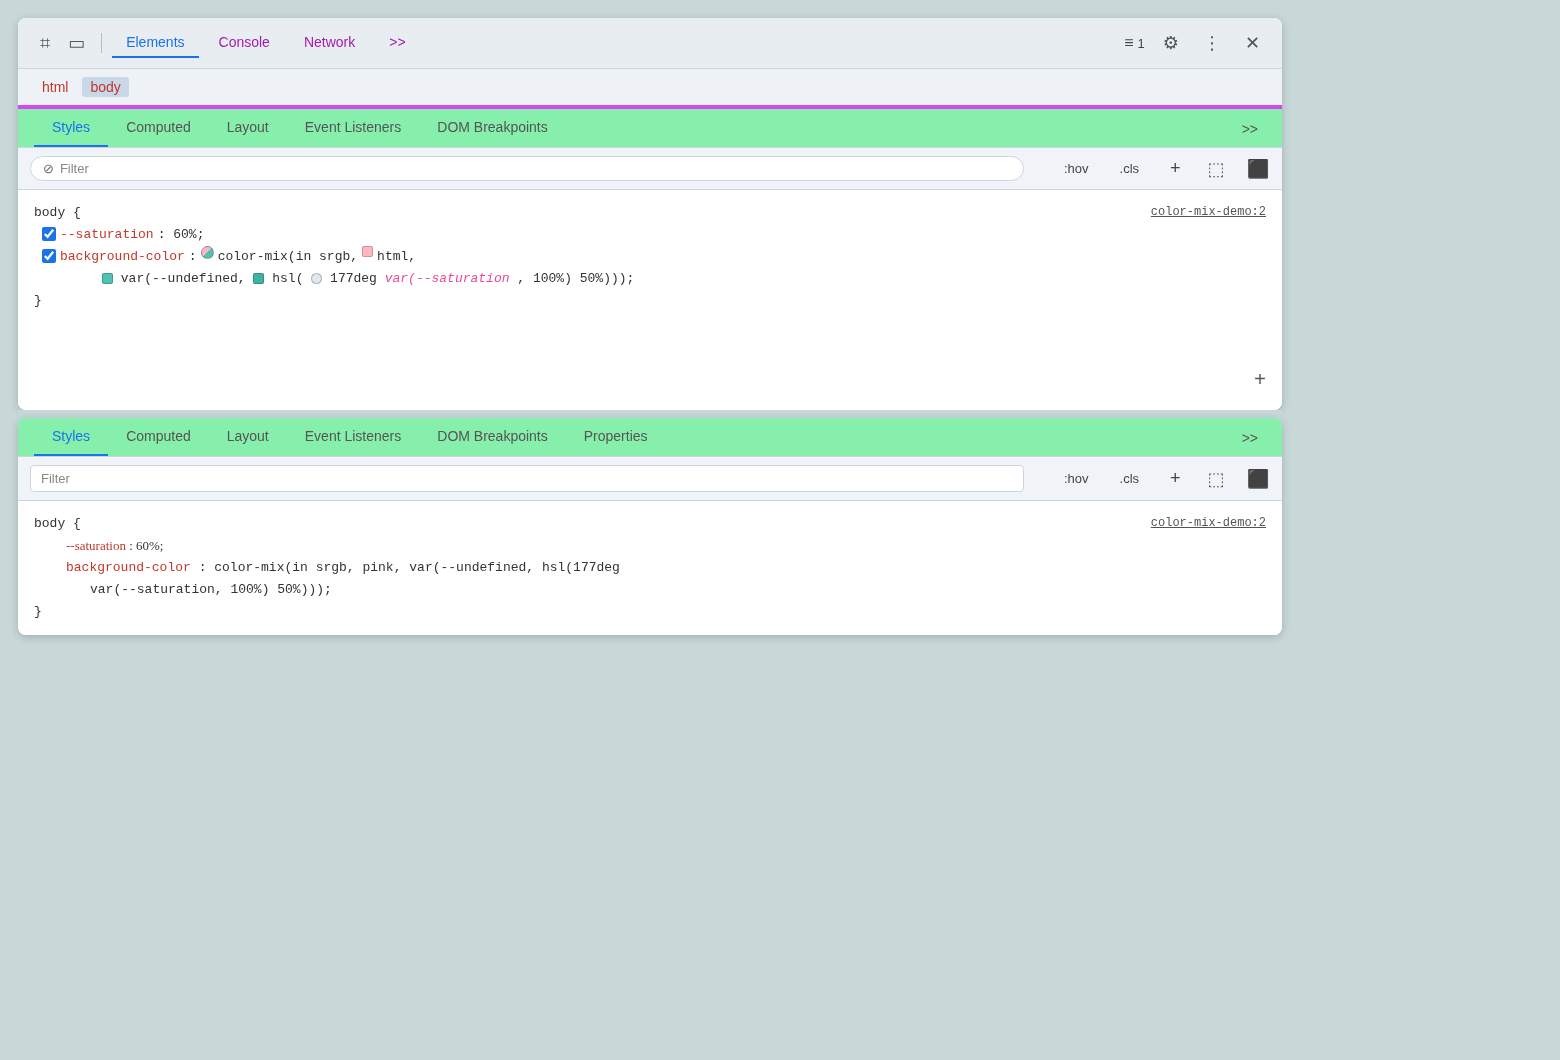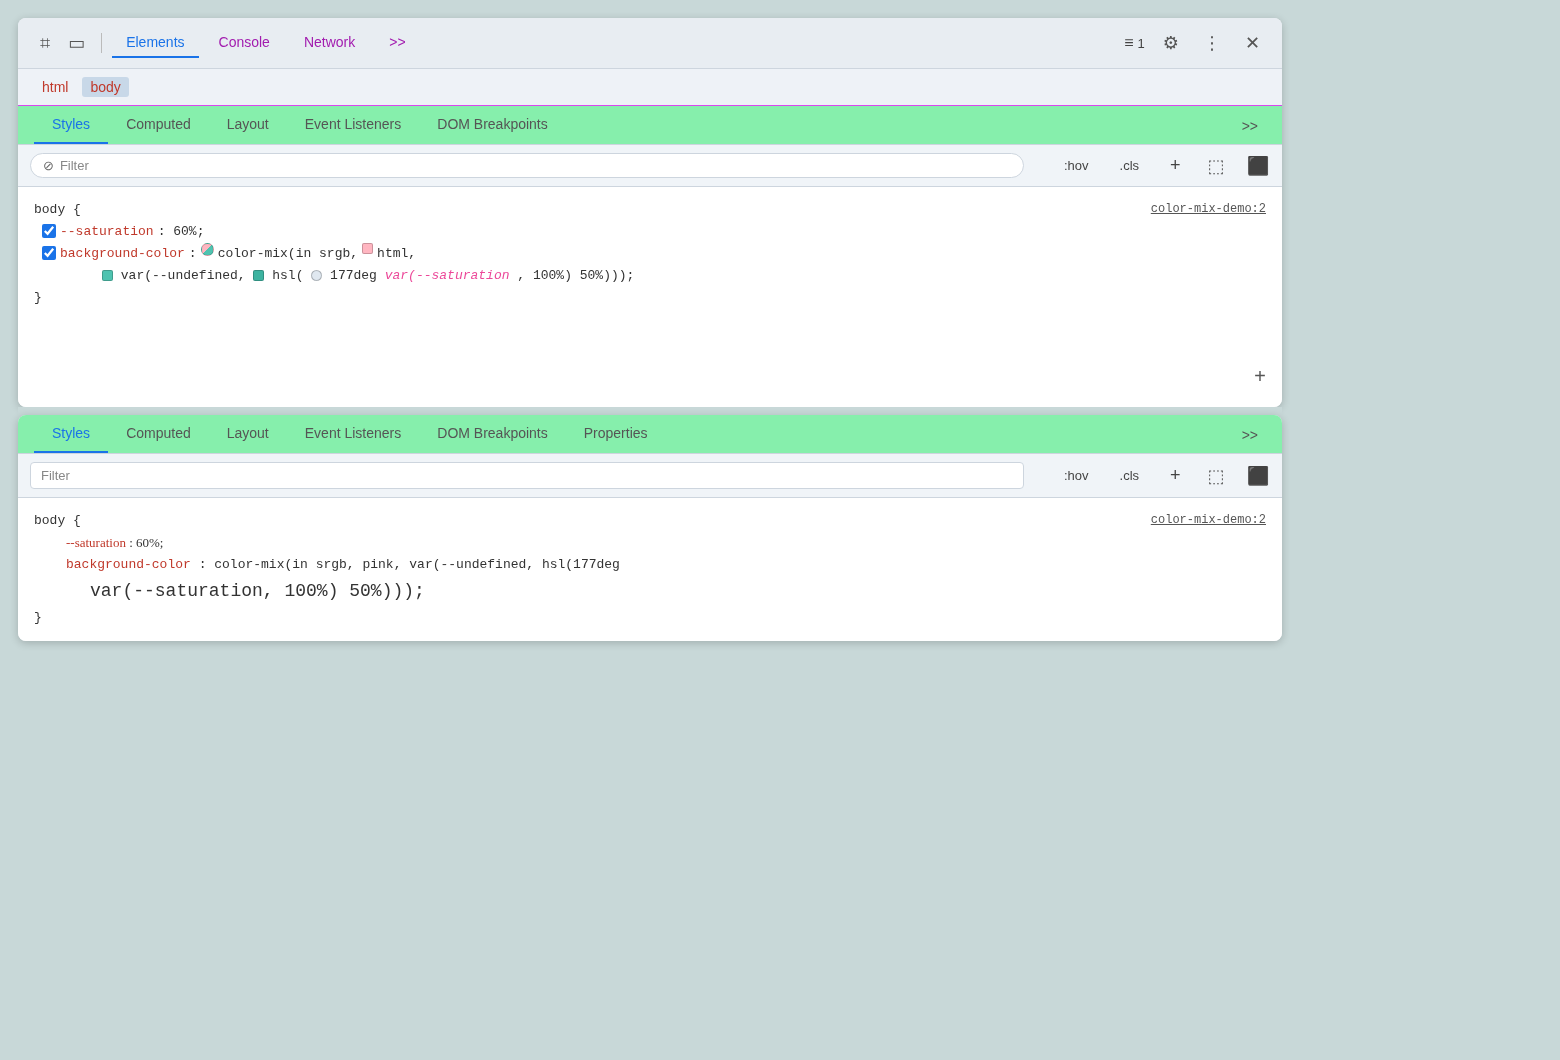--- a/index.html
+++ b/index.html
@@ -72,21 +72,21 @@
       font-size: 16px;
     }
 
     
     .breadcrumb {
       background: #eef2f7;
       padding: 8px 16px;
       display: flex;
       align-items: flex-end;
       gap: 6px;
-      border-bottom: 1px solid #d946ef;
+      border-bottom: 4px solid #d946ef;
     }
     .breadcrumb-item {
       font-size: 14px;
       color: #c0392b;
       padding: 2px 8px;
       border-radius: 3px;
       cursor: pointer;
     }
     .breadcrumb-item.selected {
       background: #c8d8e8;
@@ -431,21 +431,21 @@
     <div class="indent-1" style="font-family:Liberation Serif, serif;font-size:13px;line-height:1.7;">
       <span class="plain-prop-name">--saturation</span>
       <span class="plain-prop-value">: 60%;</span>
     </div>
 
     <div class="indent-1" style="font-family:'Menlo','Courier New',monospace;font-size:13px;line-height:1.7;">
       <span class="plain-prop-name">background-color</span>
       <span class="plain-prop-value">: color-mix(in srgb, pink, var(--undefined, hsl(177deg</span>
     </div>
 
-    <div class="indent-2" style="font-family:'Menlo','Courier New',monospace;font-size:18px;line-height:1.7;">
+    <div class="indent-2" style="font-family:'Menlo','Courier New',monospace;font-size:13px;line-height:1.7;">
       <span class="plain-prop-value">var(--saturation, 100%) 50%)));</span>
     </div>
 
     <div style="font-family:'Menlo','Courier New',monospace;font-size:13px;line-height:1.7;">
       <span class="css-closing">}</span>
     </div>
   </div>
 
 </div>
 

